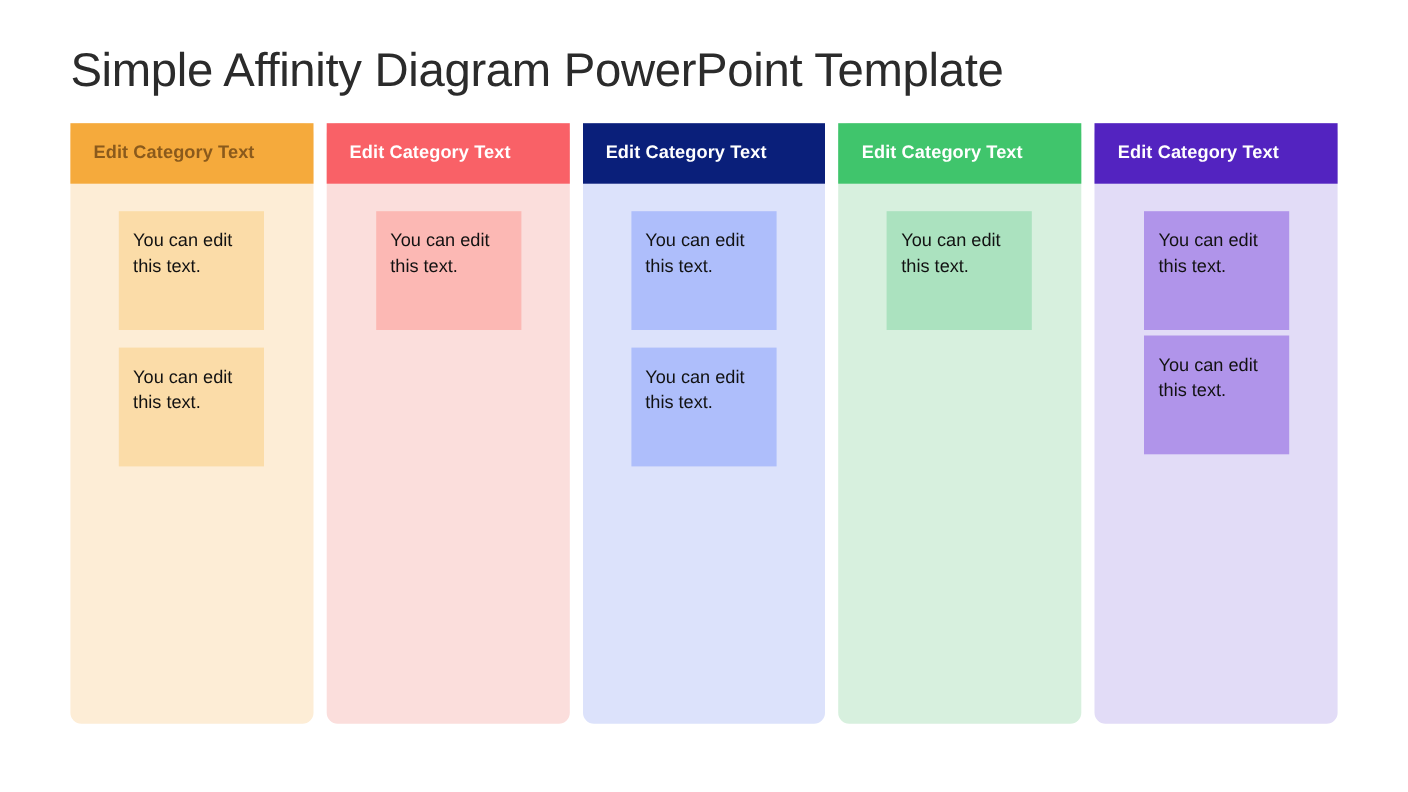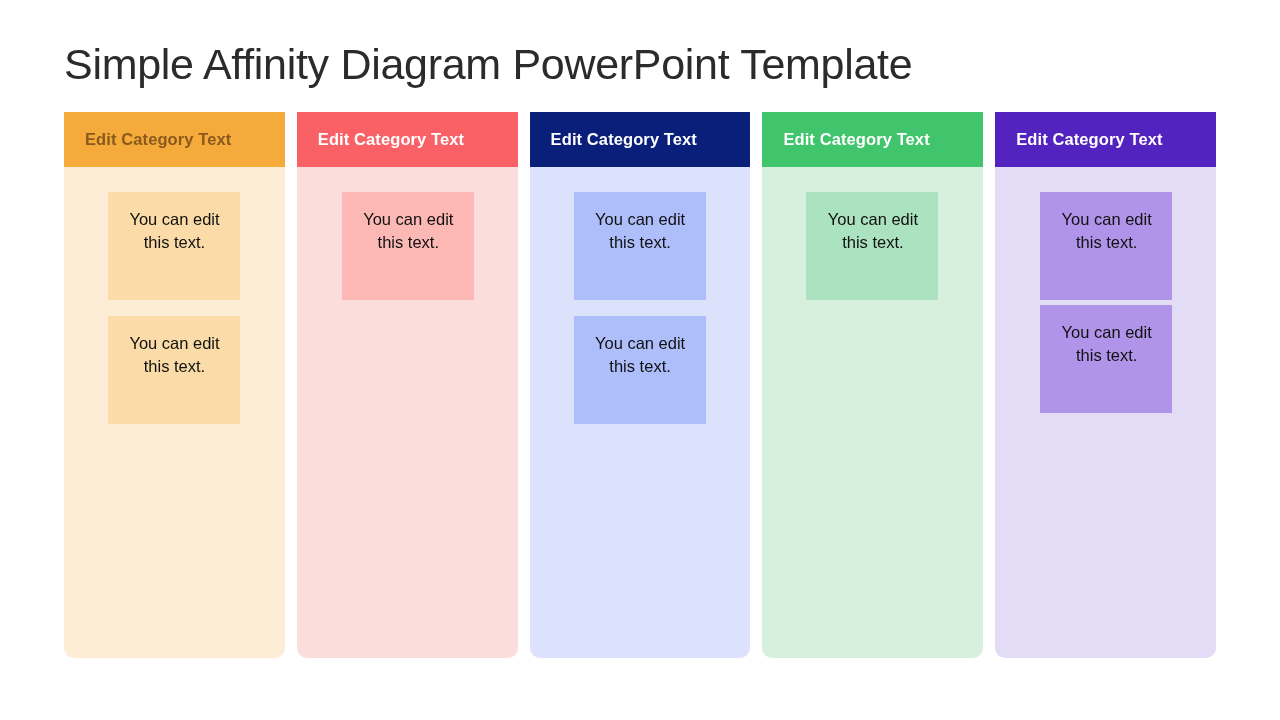--- a/index.html
+++ b/index.html
@@ -92,21 +92,20 @@
   }
 
   .note {
     position: relative;
     width: 132px;
     height: 108px;
     margin-left: 44px;
     margin-bottom: 16px;
     box-sizing: border-box;
     padding: 16px 12px 0 13px;
-    text-align: center;
   }
 
   .note-text {
     font-size: 16.5px;
     line-height: 1.42;
     color: #111111;
     font-weight: 400;
   }
 
   

